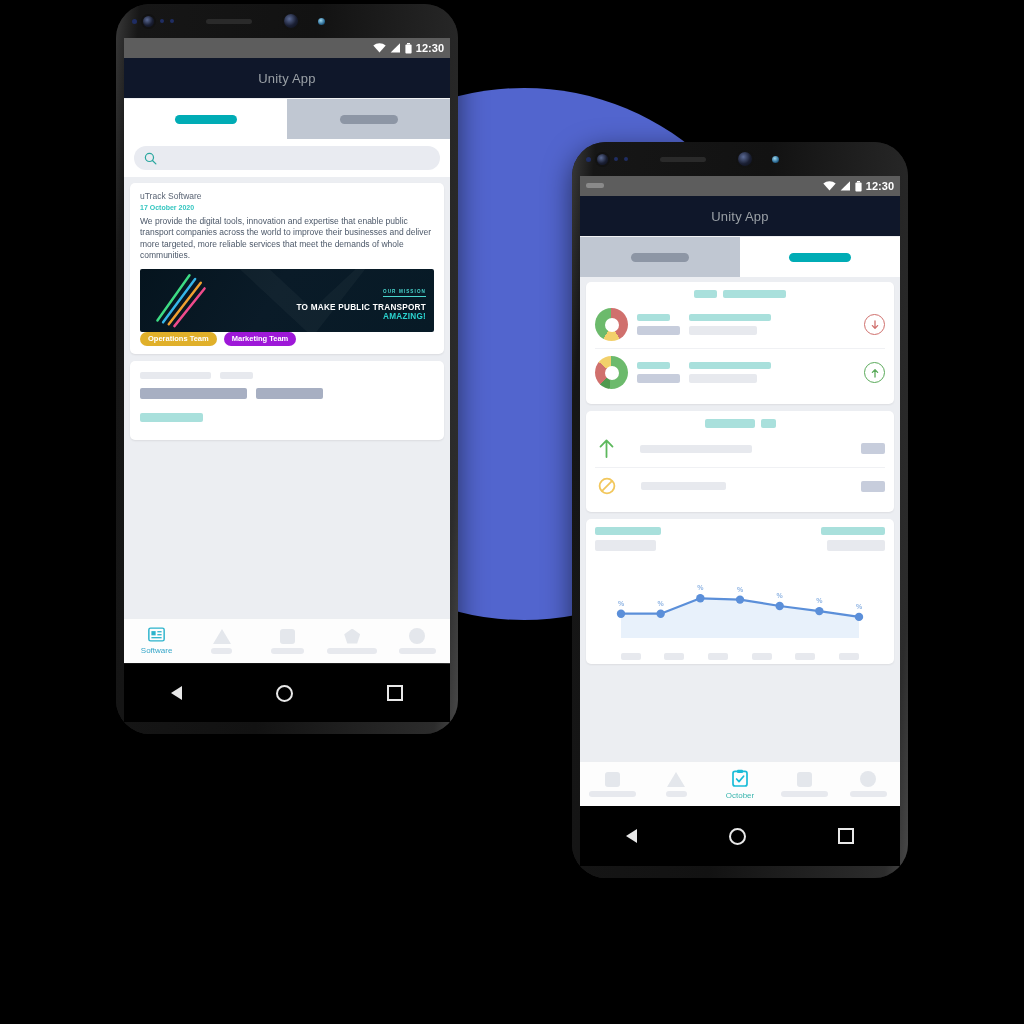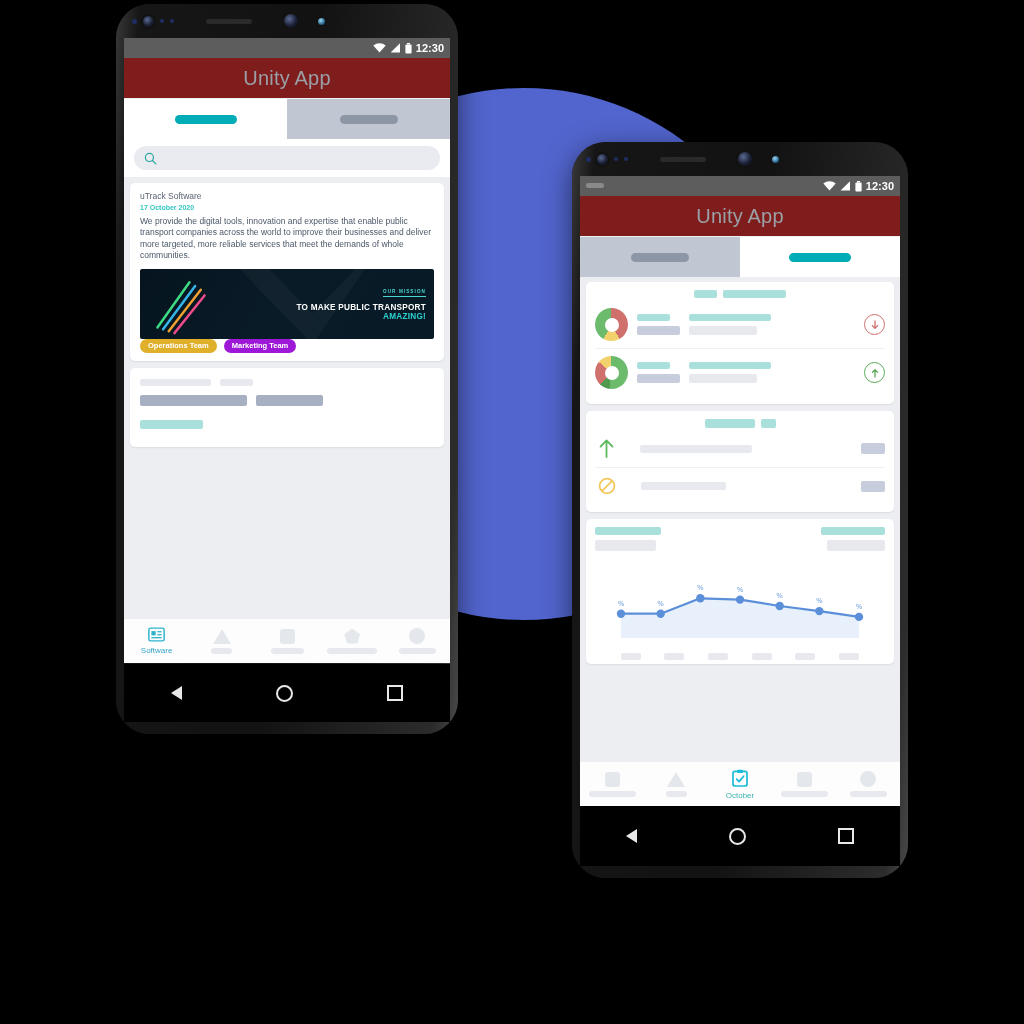--- a/index.html
+++ b/index.html
@@ -21,22 +21,22 @@
   .speaker{border-radius:4px;background:#2a2a2a;}
   .cam{border-radius:50%;background:radial-gradient(circle at 38% 35%,#5b6a94 0%,#1a1f33 55%,#0a0c14 100%);
        box-shadow:0 0 0 2px #121212;}
   .cam-s{border-radius:50%;background:radial-gradient(circle at 40% 35%,#9fd8ef 0%,#2b6a94 60%,#0a2230 100%);}
 
   .screen{position:absolute;background:#fff;overflow:hidden;}
   .statusbar{height:20px;background:#5d5d5d;display:flex;align-items:center;
              justify-content:flex-end;gap:4px;padding:0 6px;color:#fff;
              font-size:11px;font-weight:bold;}
   .sb-left{position:absolute;left:6px;top:7px;width:18px;height:5px;border-radius:2px;background:#8a8a8a;}
-  .appbar{height:40px;background:#7f1d1d;display:flex;align-items:center;justify-content:center;
-          color:#9aa0a6;font-size:20px;letter-spacing:.2px;border-bottom:1px solid #f0f1f3;}
+  .appbar{height:40px;background:#0f172a;display:flex;align-items:center;justify-content:center;
+          color:#9aa0a6;font-size:13px;letter-spacing:.2px;border-bottom:1px solid #f0f1f3;}
 
   
   .tabrow{display:flex;height:40px;}
   .tab{flex:1;display:flex;align-items:center;justify-content:center;}
   .tab.active-light{background:#fff;}
   .tab.inactive{background:#c0c7d2;}
   .pill{height:9px;border-radius:5px;}
   .pill-teal{background:#00acb5;width:62px;}
   .pill-grey{background:#8d96a5;width:58px;}
 
@@ -47,21 +47,21 @@
   .feed{background:#eceef2;padding:6px;}
   .card{background:#fff;border-radius:5px;box-shadow:0 1px 2px rgba(0,0,0,.08);margin-bottom:7px;}
   .card-pad{padding:8px 10px;}
 
   .src{font-size:8.5px;color:#5a6474;margin-bottom:3px;}
   .headline{font-size:13px;font-weight:bold;color:#2f3b4d;line-height:1.12;margin-bottom:3px;letter-spacing:-.2px;}
   .date{font-size:7px;color:#35c6c0;font-weight:bold;margin-bottom:5px;}
   .body-txt{font-size:8.5px;color:#4c5869;line-height:1.35;}
 
   
-  .banner{position:relative;height:70px;margin-top:7px;border-radius:2px;overflow:hidden;
+  .banner{position:relative;height:63px;margin-top:7px;border-radius:2px;overflow:hidden;
           background:linear-gradient(120deg,#05141e 0%,#0a1b28 45%,#071a26 100%);padding-left:13px;}
   .banner .chev{position:absolute;left:32%;top:-8%;width:46%;height:116%;
                 background:rgba(255,255,255,.035);
                 clip-path:polygon(0 0,22% 0,58% 62%,94% 0,100% 0,58% 100%);}
   .banner .rays{position:absolute;left:8px;bottom:4px;width:66px;height:66px;}
   .banner .rtxt{position:absolute;right:8px;top:10px;text-align:right;}
   .our-mission{font-size:4.6px;letter-spacing:1.1px;color:#49d7cf;font-weight:bold;
                padding-bottom:2px;border-bottom:1px solid #49d7cf;display:inline-block;}
   .bn1{font-size:8.2px;font-weight:bold;color:#fff;letter-spacing:.25px;margin-top:6px;}
   .bn2{font-size:8.2px;font-weight:bold;color:#2bd4d0;letter-spacing:.25px;}

